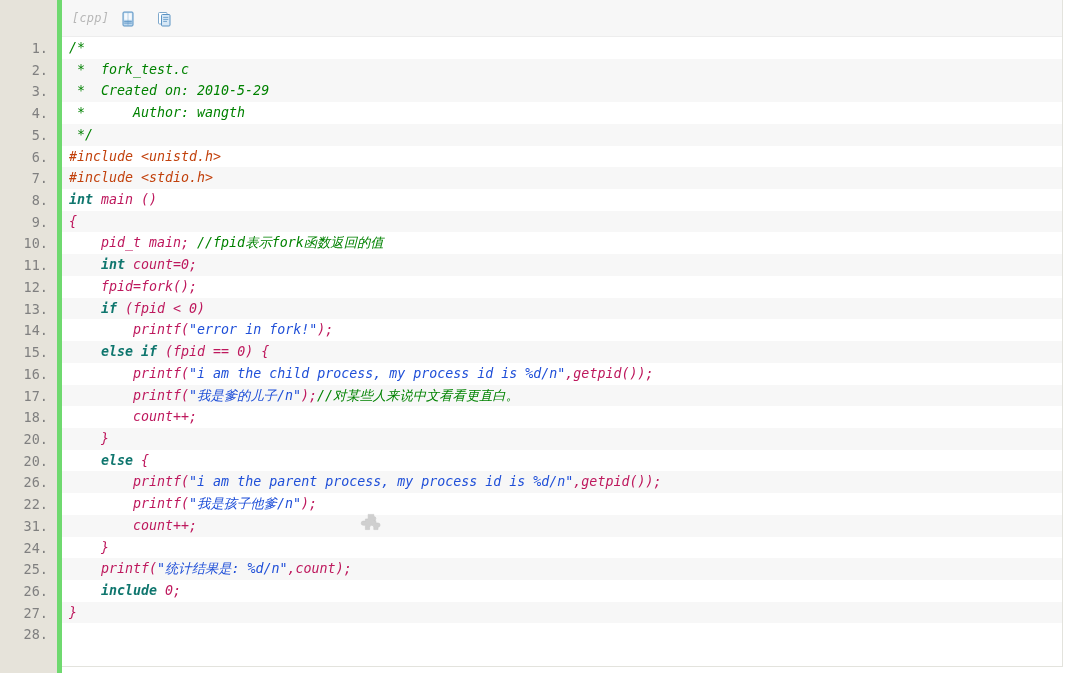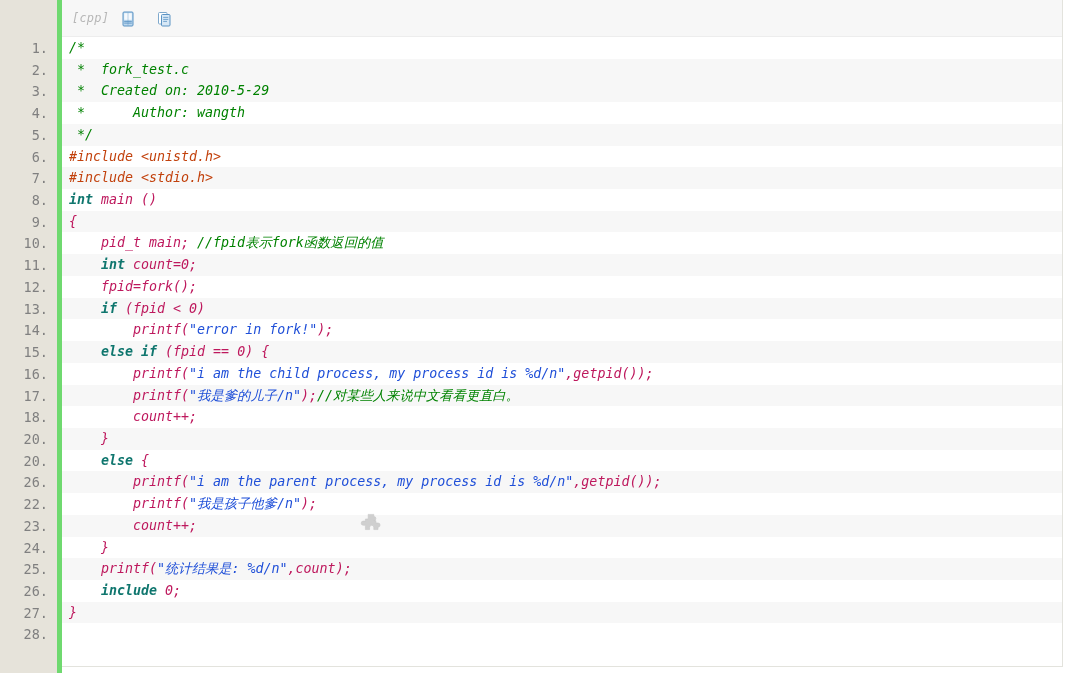--- a/index.html
+++ b/index.html
@@ -149,21 +149,21 @@
         <div class="lineno">13.</div>
         <div class="lineno">14.</div>
         <div class="lineno">15.</div>
         <div class="lineno">16.</div>
         <div class="lineno">17.</div>
         <div class="lineno">18.</div>
         <div class="lineno">20.</div>
         <div class="lineno">20.</div>
         <div class="lineno">26.</div>
         <div class="lineno">22.</div>
-        <div class="lineno">23.</div>
+        <div class="lineno">31.</div>
         <div class="lineno">24.</div>
         <div class="lineno">25.</div>
         <div class="lineno">26.</div>
         <div class="lineno">27.</div>
         <div class="lineno">28.</div>
       </div>
   </div>
 
   <div class="panel">
 

